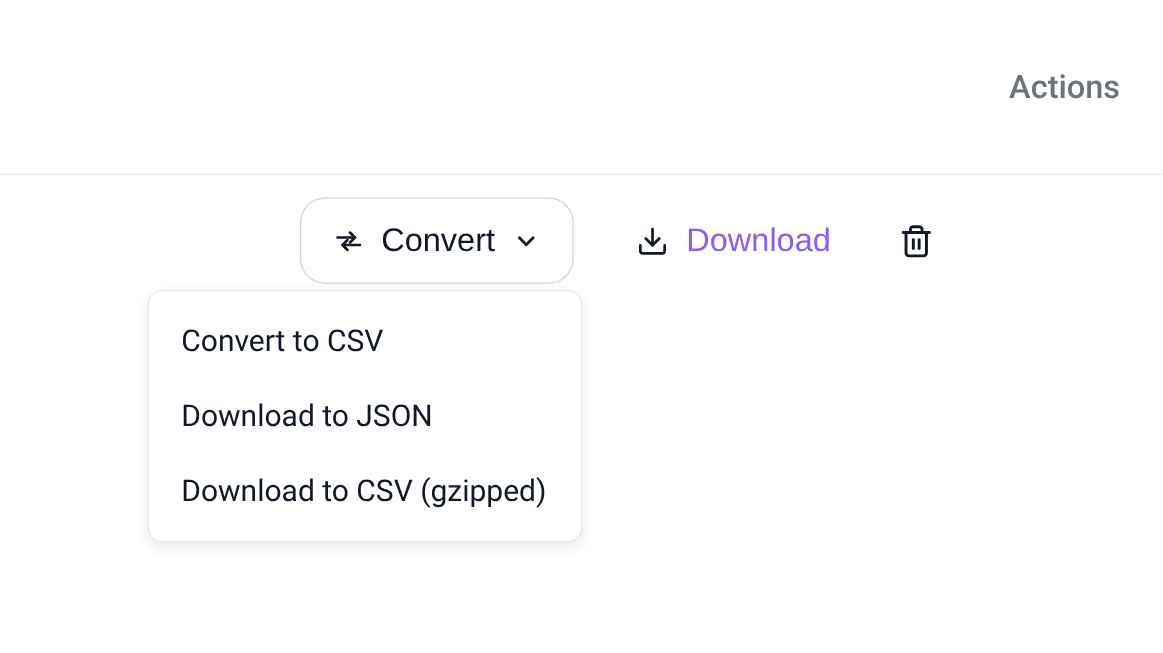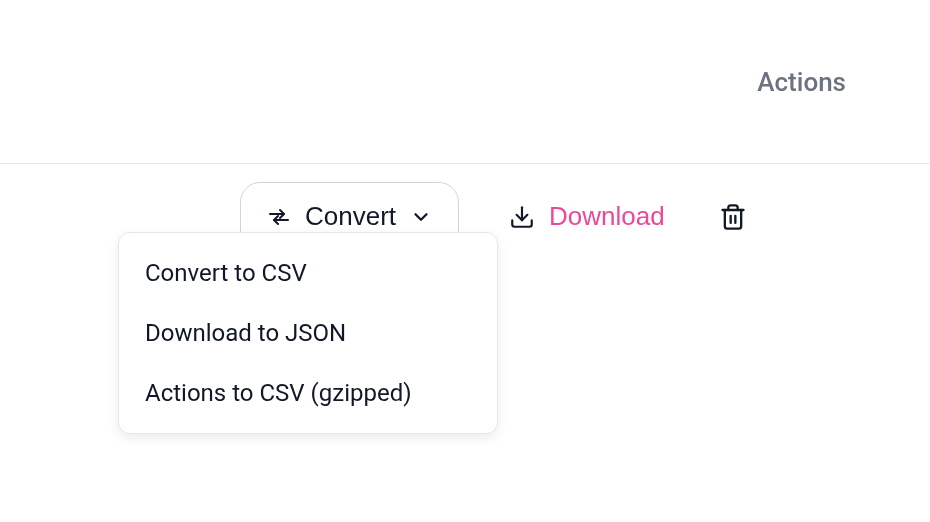--- a/index.html
+++ b/index.html
@@ -9,26 +9,26 @@
     }
     body {
       font-family: -apple-system, BlinkMacSystemFont, "Segoe UI", Roboto, Helvetica, Arial, sans-serif;
       background: #fff;
       width: 930px;
       height: 522px;
       position: relative;
     }
     .header {
       width: 100%;
-      height: 164px;
+      height: 140px;
       border-bottom: 1px solid #e5e7eb;
       display: flex;
       align-items: center;
       justify-content: flex-end;
-      padding-right: 84px;
+      padding-right: 34px;
     }
     .header-title {
       font-size: 26px;
       font-weight: 500;
       color: #6b7280;
     }
     .toolbar {
       display: flex;
       align-items: center;
       padding-top: 18px;
@@ -49,41 +49,41 @@
       cursor: pointer;
     }
     .download-button {
       display: inline-flex;
       align-items: center;
       gap: 14px;
       background: transparent;
       border: none;
       font-size: 26px;
       font-weight: 500;
-      color: #ec4899;
+      color: #8b5cf6;
       cursor: pointer;
     }
     .delete-button {
       display: inline-flex;
       align-items: center;
       background: transparent;
       border: none;
       cursor: pointer;
       padding: 4px;
     }
     .icon {
       display: inline-flex;
       align-items: center;
       justify-content: center;
     }
     .dropdown {
       position: absolute;
       top: 232px;
       left: 118px;
-      width: 380px;
+      width: 348px;
       background: #fff;
       border: 1px solid #e5e7eb;
       border-radius: 12px;
       box-shadow: 0 4px 12px rgba(0,0,0,0.08);
       padding: 10px 0;
     }
     .dropdown-item {
       padding: 16px 26px;
       font-size: 24px;
       color: #111827;
@@ -135,14 +135,14 @@
         <line x1="10" y1="11" x2="10" y2="17"></line>
         <line x1="14" y1="11" x2="14" y2="17"></line>
       </svg>
     </span>
   </button>
 </div>
 
 <div class="dropdown">
   <div class="dropdown-item">Convert to CSV</div>
   <div class="dropdown-item">Download to JSON</div>
-  <div class="dropdown-item">Actions to CSV (gzipped)</div>
+  <div class="dropdown-item">Download to CSV (gzipped)</div>
 </div>
 
 </body></html>

